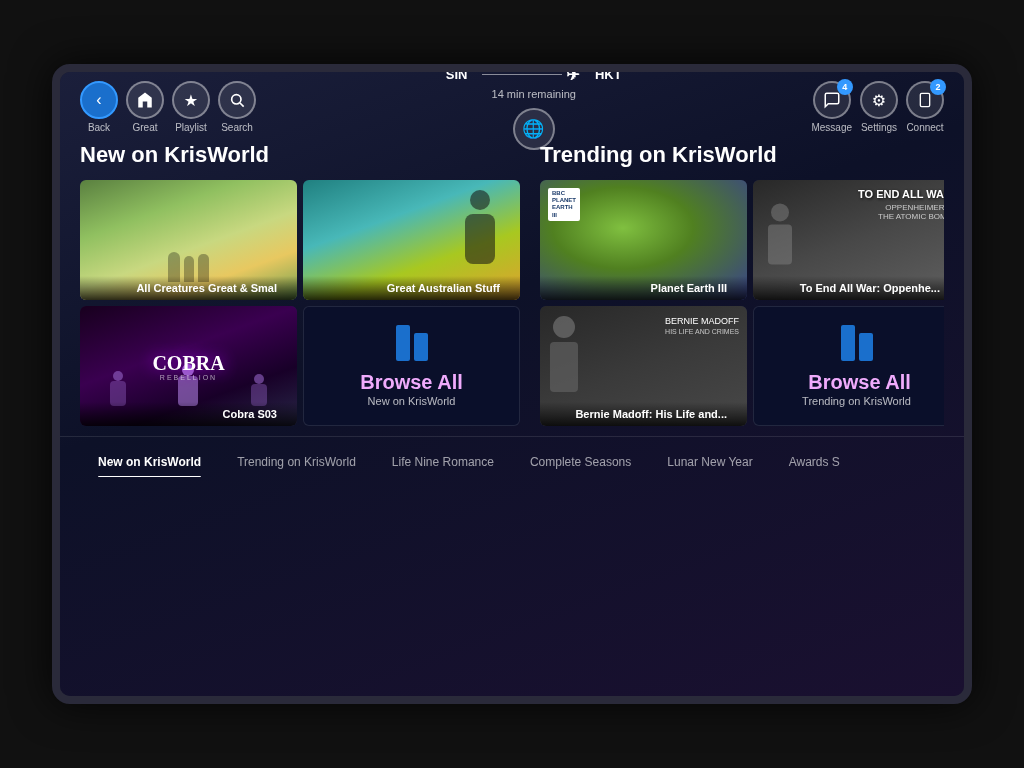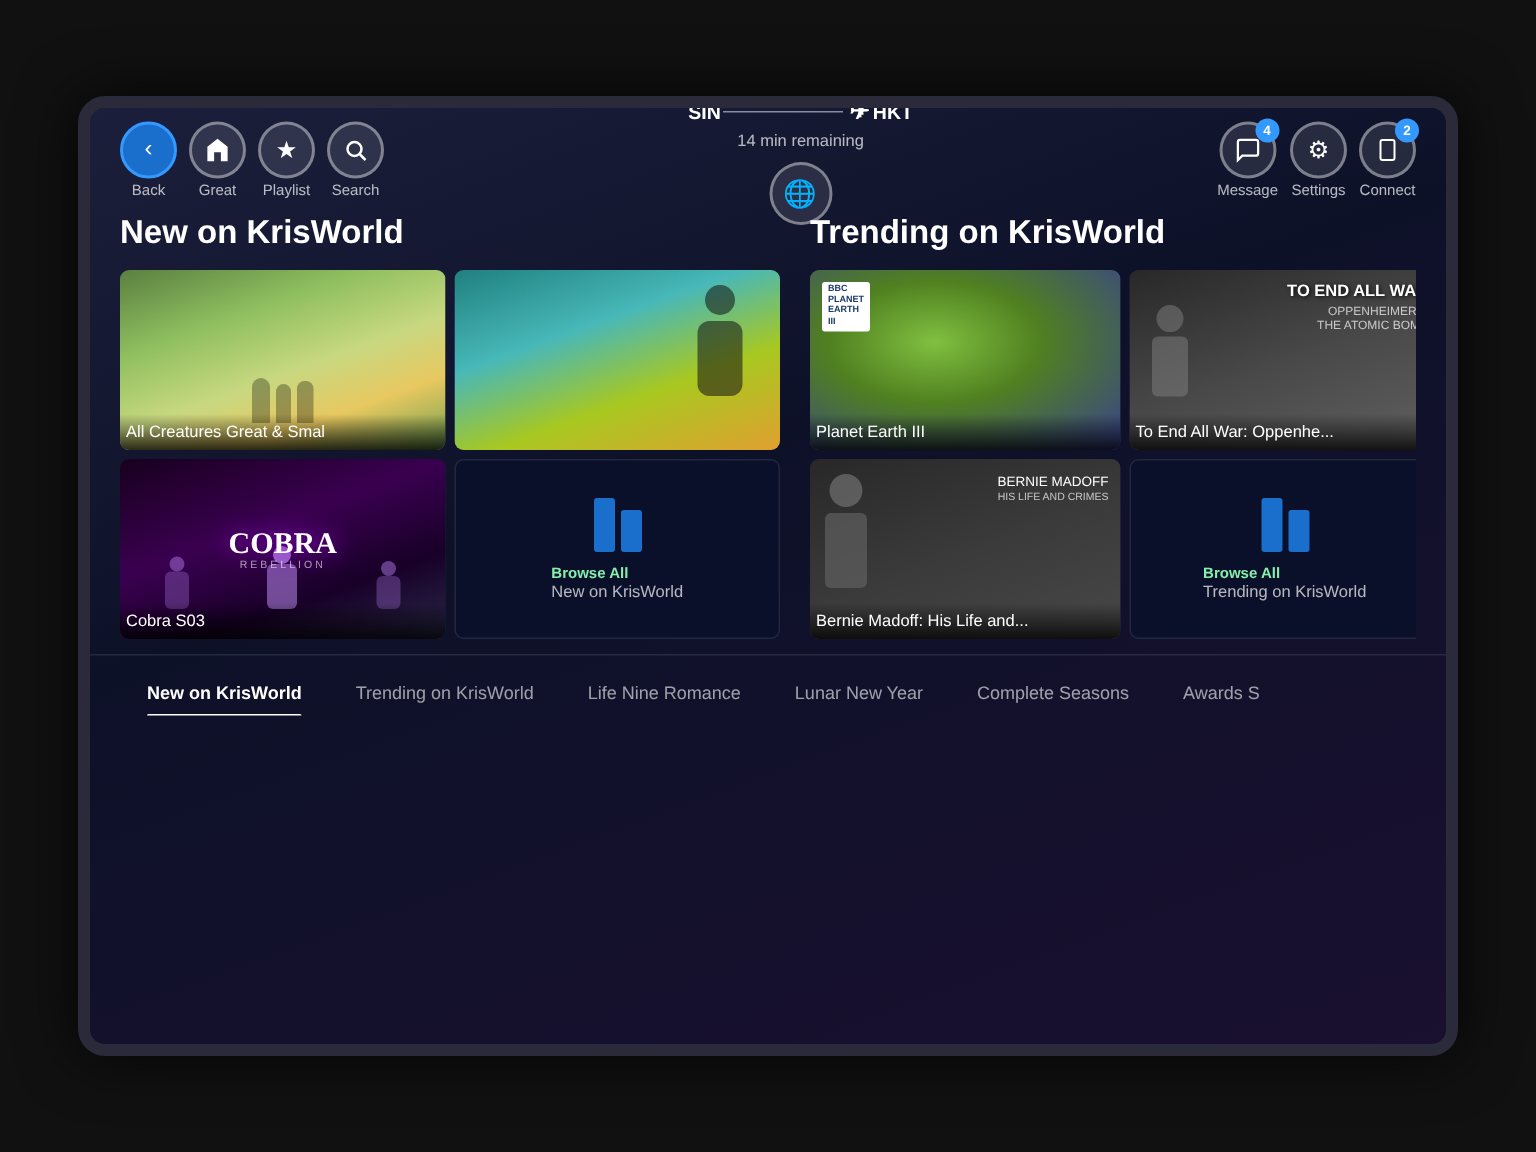--- a/index.html
+++ b/index.html
@@ -84,21 +84,21 @@
     .nav-center {
       display: flex;
       flex-direction: column;
       align-items: center;
       gap: 4px;
     }
 
     .flight-route {
       display: flex;
       align-items: center;
-      gap: 2px;
+      gap: 15px;
       color: white;
       font-size: 13px;
       font-weight: bold;
     }
 
     .flight-arrow {
       display: flex;
       align-items: center;
       gap: 4px;
     }
@@ -206,25 +206,26 @@
       height: 120px;
       background: #1a2040;
       cursor: pointer;
     }
 
     .card-label {
       position: absolute;
       bottom: 0;
       left: 0;
       right: 0;
-      padding: 6px 4px;
+      padding: 6px 20px;
       font-size: 11px;
       color: white;
-      font-weight: 400;
+      font-weight: 700;
       background: linear-gradient(transparent, rgba(0,0,0,0.8));
+      text-align: right;
     }
 
     .card-browse {
       background: #0a0f2a;
       border: 1px solid rgba(255,255,255,0.1);
       display: flex;
       flex-direction: column;
       align-items: center;
       justify-content: center;
       gap: 8px;
@@ -241,24 +242,24 @@
       background: #1a6fcc;
       border-radius: 2px;
     }
 
     .browse-bar:nth-child(2) {
       height: 28px;
       margin-top: 8px;
     }
 
     .browse-label {
-      font-size: 10px;
+      font-size: 20px;
       font-weight: bold;
-      color: #86efac;
-      text-align: left;
+      color: #f0abfc;
+      text-align: right;
       line-height: 1.3;
     }
 
     .browse-sublabel {
       font-size: 11px;
       color: rgba(255,255,255,0.7);
     }
 
     
     .bottom-tabs {
@@ -429,20 +430,21 @@
             <div class="card-label">All Creatures Great &amp; Smal</div>
           </div>
 
           <div class="card">
             <div class="great-aus-art"></div>
 
             <div style="position:absolute;top:10px;right:15px;width:50px;height:80px;overflow:hidden;opacity:0.8;">
               <div style="width:20px;height:20px;background:rgba(20,20,20,0.7);border-radius:50%;margin:0 auto;"></div>
               <div style="width:30px;height:50px;background:rgba(20,20,20,0.7);border-radius:8px;margin:4px auto 0;"></div>
             </div>
+            <div class="card-label">Great Australian Stuff</div>
           </div>
 
           <div class="card">
             <div class="cobra-art"></div>
 
             <div style="position:absolute;bottom:20px;left:0;right:0;display:flex;justify-content:space-around;align-items:flex-end;padding:0 4px;">
               <div style="text-align:center;">
                 <div style="width:10px;height:10px;background:rgba(150,100,200,0.6);border-radius:50%;margin:0 auto;"></div>
                 <div style="width:16px;height:25px;background:rgba(150,100,200,0.4);border-radius:4px;"></div>
               </div>
@@ -529,18 +531,18 @@
         </div>
       </div>
 
     </div>
   </div>
 
   <div class="bottom-tabs">
     <div class="tab-item active">New on KrisWorld</div>
     <div class="tab-item">Trending on KrisWorld</div>
     <div class="tab-item">Life Nine Romance</div>
+    <div class="tab-item">Complete Seasons</div>
     <div class="tab-item">Lunar New Year</div>
-    <div class="tab-item">Complete Seasons</div>
     <div class="tab-item">Awards S</div>
   </div>
 
 </div>
 
 </body></html>

